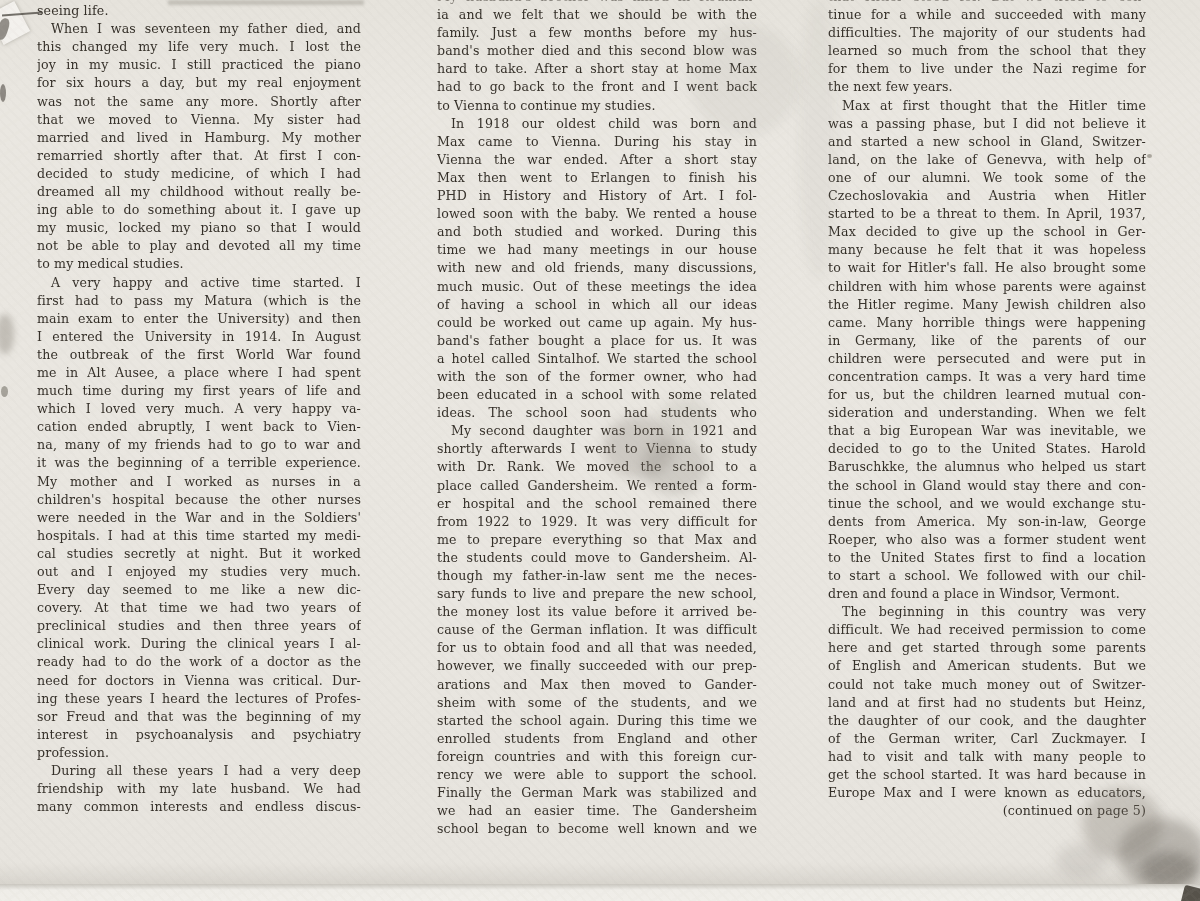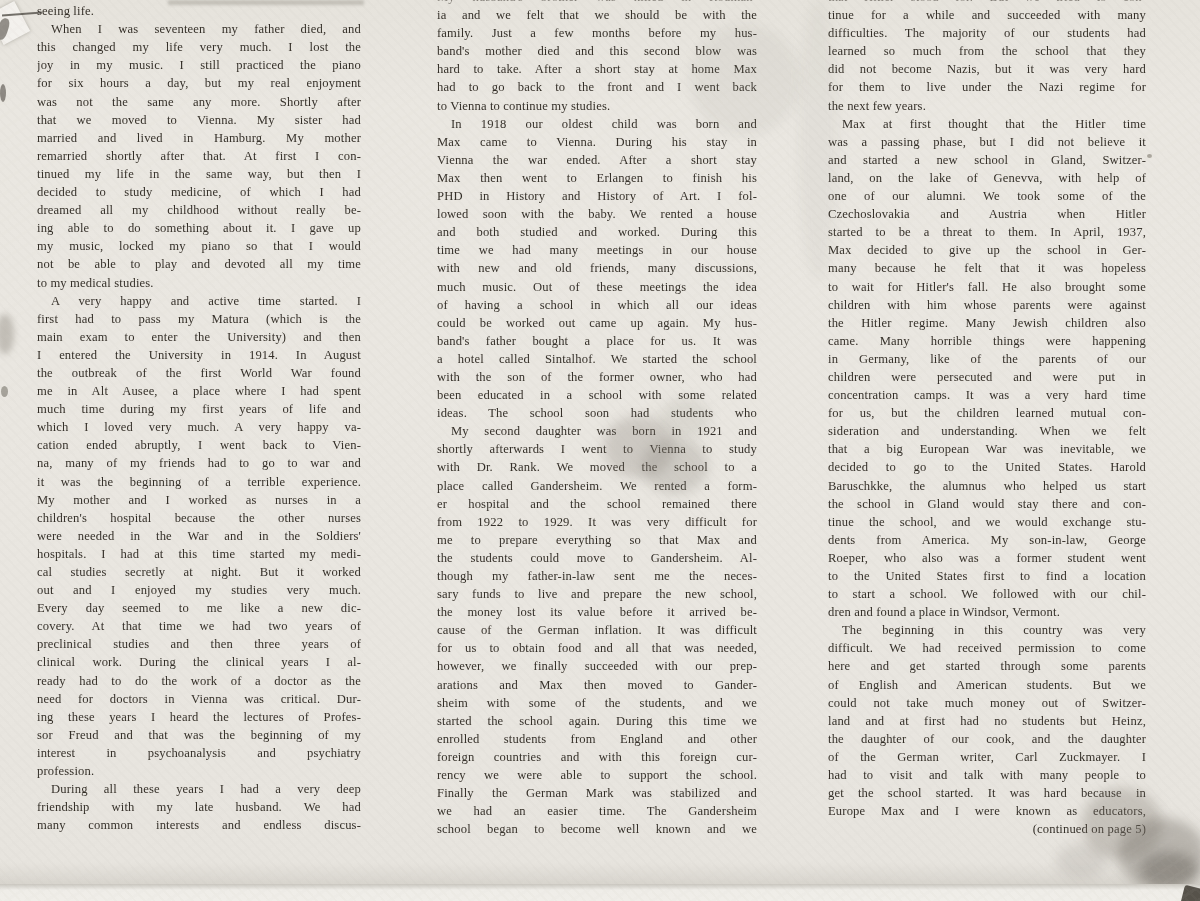--- a/index.html
+++ b/index.html
@@ -1,21 +1,21 @@
 <!DOCTYPE html>
 <html><head>
 <meta charset="utf-8">
 <style>
   html,body{margin:0;padding:0;}
   body{
     width:1200px;height:901px;overflow:hidden;position:relative;
     background:linear-gradient(180deg,#e6e3dc 0%,#eae7e1 12%,#e9e6e0 70%,#e7e4de 97%,#e4e1da 100%);
     font-family:"DejaVu Serif", serif;
   }
-  .page{position:absolute;inset:0;font-family:Liberation Serif, serif;}
+  .page{position:absolute;inset:0;}
   .col{
     position:absolute;color:#322d26;font-size:12.6px;line-height:18.1px;
     letter-spacing:.15px;
   }
   #col-left  {left:37px;  top:-16px; width:324px;}
   #col-mid   {left:437px; top:-12px; width:320px;}
   #col-right {left:828px; top:-12px; width:318px;}
   .line{
     height:18.1px;overflow:hidden;
     text-align:justify;text-align-last:justify;
@@ -50,21 +50,20 @@
       <div class="line clip"></div>
       <div class="line end">seeing life.</div>
       <div class="line ind">When I was seventeen my father died, and</div>
       <div class="line">this changed my life very much. I lost the</div>
       <div class="line">joy in my music. I still practiced the piano</div>
       <div class="line">for six hours a day, but my real enjoyment</div>
       <div class="line">was not the same any more. Shortly after</div>
       <div class="line">that we moved to Vienna. My sister had</div>
       <div class="line">married and lived in Hamburg. My mother</div>
       <div class="line">remarried shortly after that. At first I con-</div>
-      <div class="line">tinued my life in the same way, but then I</div>
       <div class="line">decided to study medicine, of which I had</div>
       <div class="line">dreamed all my childhood without really be-</div>
       <div class="line">ing able to do something about it. I gave up</div>
       <div class="line">my music, locked my piano so that I would</div>
       <div class="line">not be able to play and devoted all my time</div>
       <div class="line end">to my medical studies.</div>
       <div class="line ind">A very happy and active time started. I</div>
       <div class="line">first had to pass my Matura (which is the</div>
       <div class="line">main exam to enter the University) and then</div>
       <div class="line">I entered the University in 1914. In August</div>
@@ -142,21 +141,20 @@
       <div class="line">rency we were able to support the school.</div>
       <div class="line">Finally the German Mark was stabilized and</div>
       <div class="line">we had an easier time. The Gandersheim</div>
       <div class="line">school began to become well known and we</div>
     </div>
   <div id="col-right" class="col">
       <div class="line clip">that Hitler stood for. But we tried to con-</div>
       <div class="line">tinue for a while and succeeded with many</div>
       <div class="line">difficulties. The majority of our students had</div>
       <div class="line">learned so much from the school that they</div>
-      <div class="line">did not become Nazis, but it was very hard</div>
       <div class="line">for them to live under the Nazi regime for</div>
       <div class="line end">the next few years.</div>
       <div class="line ind">Max at first thought that the Hitler time</div>
       <div class="line">was a passing phase, but I did not believe it</div>
       <div class="line">and started a new school in Gland, Switzer-</div>
       <div class="line">land, on the lake of Genevva, with help of</div>
       <div class="line">one of our alumni. We took some of the</div>
       <div class="line">Czechoslovakia and Austria when Hitler</div>
       <div class="line">started to be a threat to them. In April, 1937,</div>
       <div class="line">Max decided to give up the school in Ger-</div>

